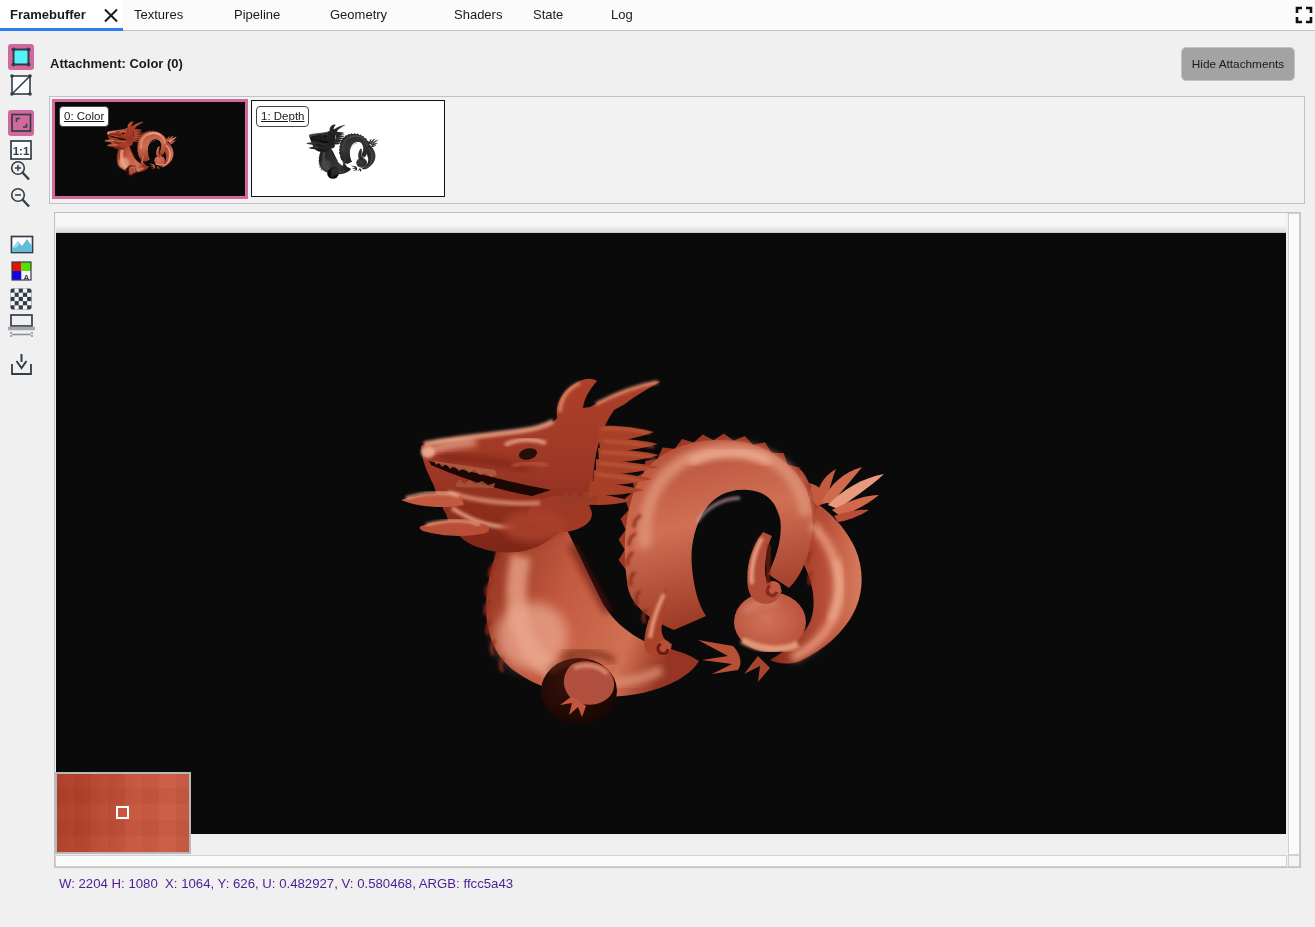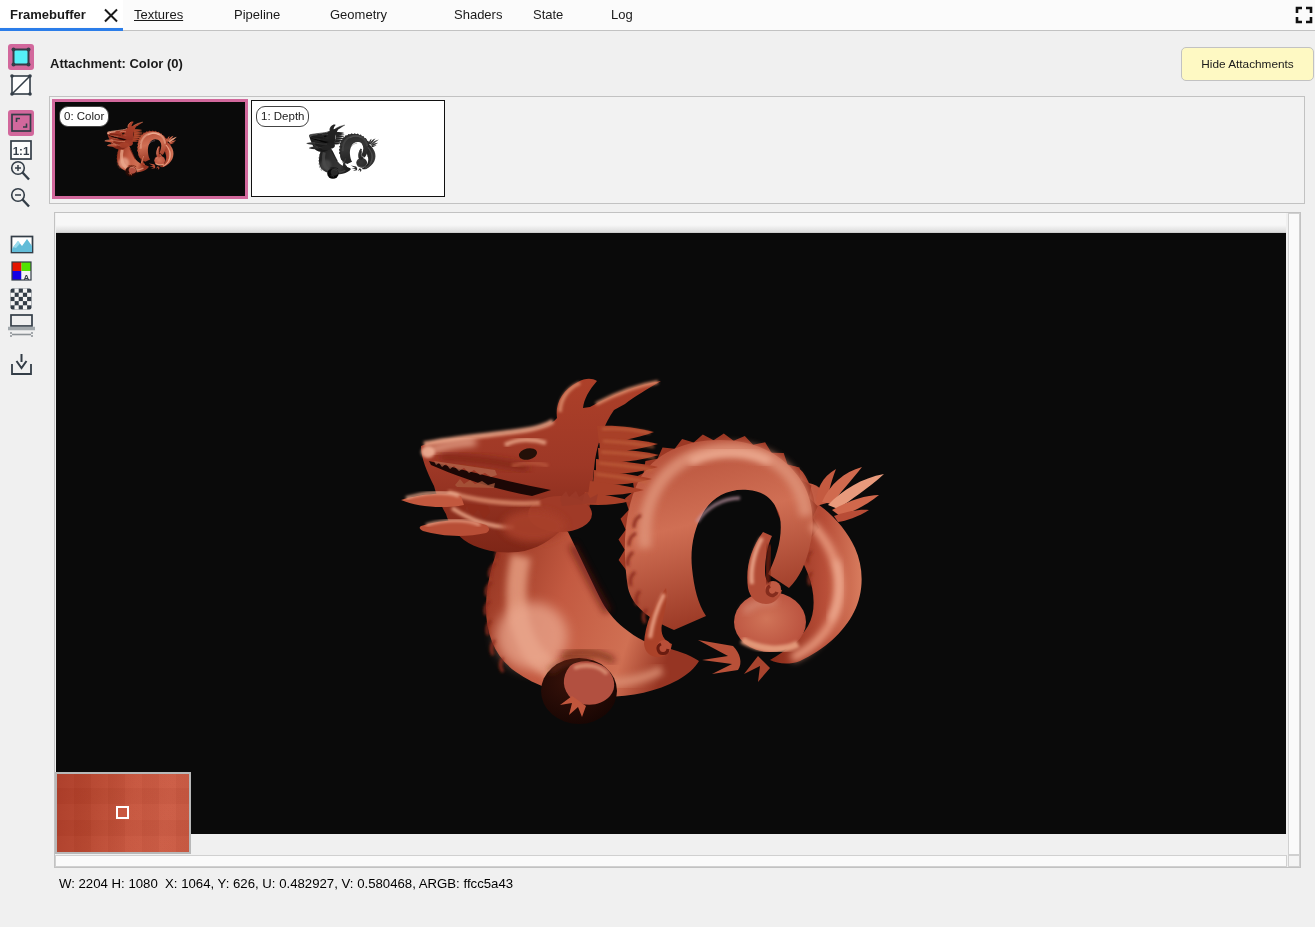--- a/index.html
+++ b/index.html
@@ -9,47 +9,47 @@
   #tabbar{left:0;top:0;width:1315px;height:31px;background:#fbfbfb;border-bottom:1px solid #c2c2c2;box-sizing:border-box;}
   .tab{position:absolute;top:0;height:30px;line-height:30px;font-size:13px;color:#1a1a1a;text-align:center;}
   #tab-active{left:0;top:0;width:123px;height:27px;background:#ffffff;}
   #tab-underline{left:0;top:28px;width:123px;height:3px;background:#2b7de9;}
   .closex{position:absolute;left:104px;top:8px;width:14px;height:14px;}
   .closex:before,.closex:after{content:"";position:absolute;left:6px;top:-1px;width:2px;height:17px;background:#1a1a1a;}
   .closex:before{transform:rotate(45deg);}
   .closex:after{transform:rotate(-45deg);}
   
   #attach-label{left:50px;top:56px;font-size:13px;color:#1a1a1a;font-weight:bold;}
-  #hide-btn{left:1181px;top:47px;width:133px;height:34px;background:#fef9c3;border:1px solid #c2c2c2;border-radius:5px;font-size:11.8px;color:#1a1a1a;text-align:center;line-height:32px;box-sizing:border-box;}
+  #hide-btn{left:1181px;top:47px;width:114px;height:34px;background:#a3a3a3;border:1px solid #c2c2c2;border-radius:5px;font-size:11.8px;color:#1a1a1a;text-align:center;line-height:32px;box-sizing:border-box;}
   
   #thumbstrip{left:49px;top:96px;width:1256px;height:108px;background:#f2f2f2;border:1px solid #c2c2c2;box-sizing:border-box;}
   #thumb1{left:52px;top:99px;width:196px;height:100px;background:#0a0a0a;border:3px solid #d2689c;box-sizing:border-box;}
   #thumb2{left:251px;top:100px;width:194px;height:97px;background:#ffffff;border:1.5px solid #111;box-sizing:border-box;}
-  .thumblabel{position:absolute;background:#fff;border:1px solid #444;border-radius:9px;font-size:11.5px;color:#1a1a1a;padding:0 4px;height:19px;line-height:19px;z-index:10;}
+  .thumblabel{position:absolute;background:#fff;border:1px solid #444;border-radius:4px;font-size:11.5px;color:#1a1a1a;padding:0 4px;height:19px;line-height:19px;z-index:10;text-decoration:underline;}
   
   #viewport{left:54px;top:212px;width:1247px;height:656px;background:#f0f0f0;border:1px solid #c2c2c2;box-sizing:border-box;}
   #vtrack{left:1288px;top:213px;width:12px;height:642px;background:#fafafa;border:1px solid #d0d0d0;box-sizing:border-box;}
   #htrack{left:55px;top:855px;width:1232px;height:12px;background:#fafafa;border:1px solid #d0d0d0;box-sizing:border-box;}
   #corner{left:1288px;top:855px;width:12px;height:12px;background:#f4f4f4;border:1px solid #d0d0d0;box-sizing:border-box;}
   #canvas{left:56px;top:233px;width:1230px;height:601px;background:#0a0a0a;}
   #topstrip{left:56px;top:213px;width:1230px;height:20px;background:linear-gradient(#f7f7f7 60%,#dcdcdc 95%,#bdbdbd);}
   
   #picker{left:55px;top:772px;width:136px;height:82px;border:2px solid #b8b8b8;box-sizing:border-box;background:repeating-linear-gradient(90deg,rgba(255,255,255,.016) 0 17px,rgba(0,0,0,.02) 17px 34px),repeating-linear-gradient(0deg,rgba(255,255,255,.014) 0 16px,rgba(0,0,0,.018) 16px 32px),linear-gradient(100deg,#ac3a26 0%,#b8462f 30%,#c6543c 55%,#cb5a42 80%,#c95840 100%);}
   #pickersq{left:116px;top:806px;width:13px;height:13px;border:2.5px solid #fff;box-sizing:border-box;background:#c9573f;}
   
-  #status{left:59px;top:876px;font-size:13.2px;color:#000000;}
+  #status{left:59px;top:876px;font-size:13.2px;color:#4c1d95;}
 </style>
 </head>
 <body>
   <div id="tabbar" class="abs"></div>
   <div id="tab-active" class="abs"></div>
   <div id="tab-underline" class="abs"></div>
   <div class="tab" style="left:10px;font-weight:bold;">Framebuffer</div>
   <div class="closex"></div>
-  <div class="tab" style="left:134px;text-decoration:underline;">Textures</div>
+  <div class="tab" style="left:134px;">Textures</div>
   <div class="tab" style="left:234px;">Pipeline</div>
   <div class="tab" style="left:330px;">Geometry</div>
   <div class="tab" style="left:454px;">Shaders</div>
   <div class="tab" style="left:533px;">State</div>
   <div class="tab" style="left:611px;">Log</div>
   <svg id="fs" class="abs" style="left:1295px;top:6px;" width="18" height="18" viewBox="0 0 18 18">
     <path d="M2,7 V2 H7 M11,2 H16 V7 M16,11 V16 H11 M7,16 H2 V11" fill="none" stroke="#111" stroke-width="2.6"></path>
   </svg>
 
   <div id="attach-label" class="abs">Attachment: Color (0)</div>

